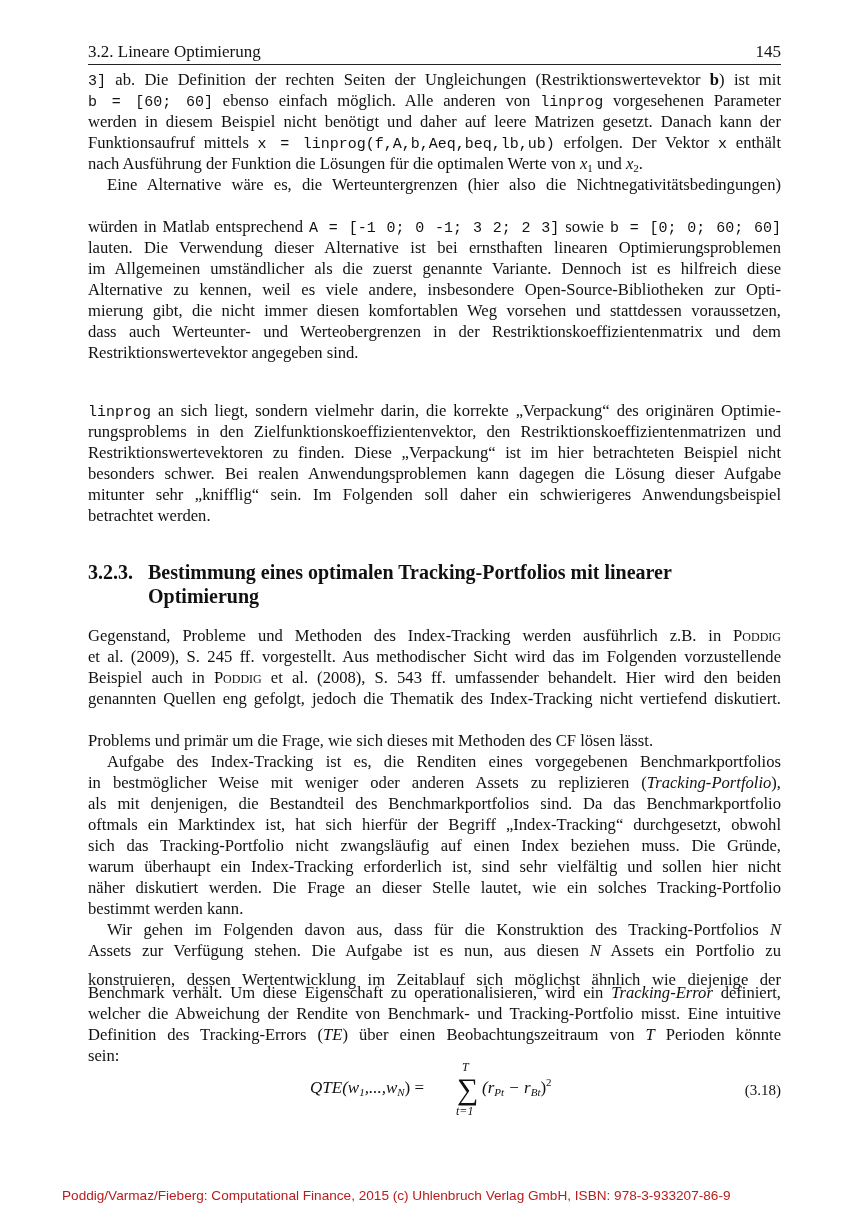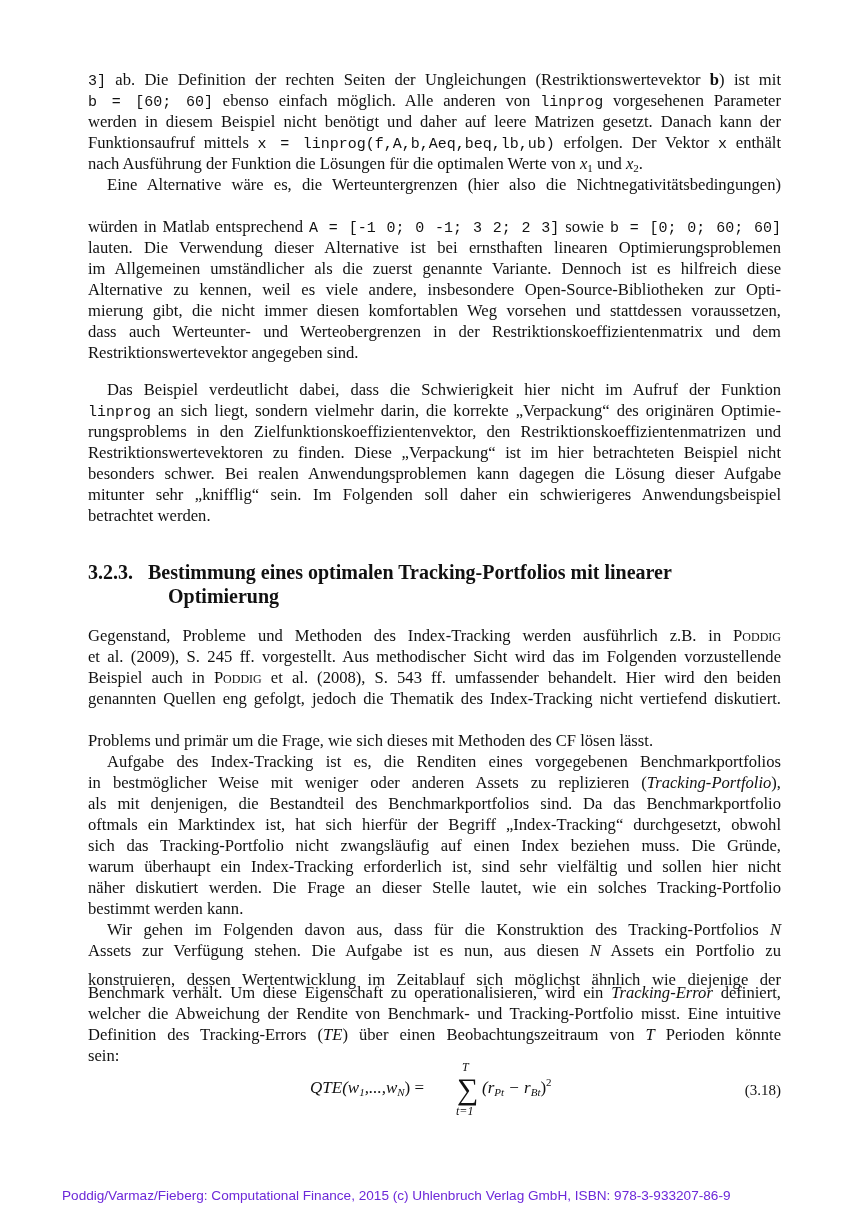--- a/index.html
+++ b/index.html
@@ -10,54 +10,57 @@
   .header .pagenum { position: absolute; right: 0; top: 0; }
   .line { position: absolute; left: 88px; width: 693px; font-size: 16.6px; white-space: nowrap; line-height: 20px; text-align: justify; text-align-last: justify; }
   .line.last { text-align-last: left; }
   .line.indent { left: 107px; width: 674px; }
   code, .mono { font-family: "Liberation Mono", monospace; font-size: 15px; }
   .it { font-style: italic; }
   .b { font-weight: bold; }
   .sc { font-variant: small-caps; }
   .heading { position: absolute; left: 88px; font-size: 20px; font-weight: bold; line-height: 24px; }
   .heading .num { display: inline-block; width: 60px; }
-  .heading2 { position: absolute; left: 148px; font-size: 20px; font-weight: bold; line-height: 24px; margin-left: 20px; }
+  .heading2 { position: absolute; left: 148px; font-size: 20px; font-weight: bold; line-height: 24px; }
   .eq { position: absolute; left: 310px; top: 1068px; font-size: 17px; font-style: italic; height: 50px; }
   .eq .sum { position: absolute; left: 147px; top: 6px; font-size: 30px; font-style: normal; line-height: 30px; }
   .eq .sumtop { position: absolute; left: 152px; top: -8px; font-size: 12px; }
   .eq .sumbot { position: absolute; left: 146px; top: 36px; font-size: 12px; }
   .eq .lhs { position: absolute; left: 0; top: 10px; white-space: nowrap; }
   .eq .rhs { position: absolute; left: 172px; top: 10px; white-space: nowrap; }
   .eqnum { position: absolute; right: 86px; top: 1082px; font-size: 15px; }
   sub { font-size: 11px; vertical-align: -3px; line-height: 0; }
   sup { font-size: 11px; vertical-align: 7px; line-height: 0; }
-  .footer { position: absolute; left: 62px; top: 1188px; font-family: "Liberation Sans", sans-serif; font-size: 13.6px; color: #6d28d9; white-space: nowrap; }
+  .footer { position: absolute; left: 62px; top: 1188px; font-family: "Liberation Sans", sans-serif; font-size: 13.6px; color: #b91c1c; white-space: nowrap; }
 </style>
 </head>
 <body>
 
 <div class="page">
 
+  <div class="header">
+    <span class="title">3.2.  Lineare Optimierung</span>
+    <span class="pagenum">145</span>
+  </div>
 
   <div class="line" style="top:70px"><code>3]</code><span> ab. Die Definition der rechten Seiten der Ungleichungen (Restriktionswertevektor </span><span class="b">b</span><span>) ist mit</span></div>
   <div class="line" style="top:91px"><code>b = [60; 60]</code><span> ebenso einfach möglich. Alle anderen von </span><code>linprog</code><span> vorgesehenen Parameter</span></div>
   <div class="line" style="top:112px">werden in diesem Beispiel nicht benötigt und daher auf leere Matrizen gesetzt. Danach kann der</div>
   <div class="line" style="top:133px"><span>Funktionsaufruf mittels </span><code>x = linprog(f,A,b,Aeq,beq,lb,ub)</code><span> erfolgen. Der Vektor </span><code>x</code><span> enthält</span></div>
   <div class="line last" style="top:154px"><span>nach Ausführung der Funktion die Lösungen für die optimalen Werte von </span><span class="it">x</span><sub>1</sub><span> und </span><span class="it">x</span><sub>2</sub><span>.</span></div>
 
   <div class="line indent" style="top:175px">Eine Alternative wäre es, die Werteuntergrenzen (hier also die Nichtnegativitätsbedingungen)</div>
   <div class="line" style="top:217px"><span>würden in Matlab entsprechend </span><code>A = [-1 0; 0 -1; 3 2; 2 3]</code><span> sowie </span><code>b = [0; 0; 60; 60]</code></div>
   <div class="line" style="top:238px">lauten. Die Verwendung dieser Alternative ist bei ernsthaften linearen Optimierungsproblemen</div>
   <div class="line" style="top:259px">im Allgemeinen umständlicher als die zuerst genannte Variante. Dennoch ist es hilfreich diese</div>
   <div class="line" style="top:280px">Alternative zu kennen, weil es viele andere, insbesondere Open-Source-Bibliotheken zur Opti-</div>
   <div class="line" style="top:301px">mierung gibt, die nicht immer diesen komfortablen Weg vorsehen und stattdessen voraussetzen,</div>
   <div class="line last" style="top:343px">Restriktionswertevektor angegeben sind.</div>
   <div class="line" style="top:322px">dass auch Werteunter- und Werteobergrenzen in der Restriktionskoeffizientenmatrix und dem</div>
 
-  <div class="line indent" style="top:380px">Das Beispiel verdeutlicht dabei, dass die Schwierigkeit hier nicht im Aufruf der Funktion</div>
   <div class="line" style="top:401px"><code>linprog</code><span> an sich liegt, sondern vielmehr darin, die korrekte „Verpackung“ des originären Optimie-</span></div>
   <div class="line" style="top:422px">rungsproblems in den Zielfunktionskoeffizientenvektor, den Restriktionskoeffizientenmatrizen und</div>
   <div class="line" style="top:443px">Restriktionswertevektoren zu finden. Diese „Verpackung“ ist im hier betrachteten Beispiel nicht</div>
   <div class="line" style="top:464px">besonders schwer. Bei realen Anwendungsproblemen kann dagegen die Lösung dieser Aufgabe</div>
   <div class="line" style="top:485px">mitunter sehr „knifflig“ sein. Im Folgenden soll daher ein schwierigeres Anwendungsbeispiel</div>
   <div class="line last" style="top:506px">betrachtet werden.</div>
 
   <div class="heading" style="top:560px"><span class="num">3.2.3.</span><span>Bestimmung eines optimalen Tracking-Portfolios mit linearer</span></div>
   <div class="heading2" style="top:584px">Optimierung</div>
 

